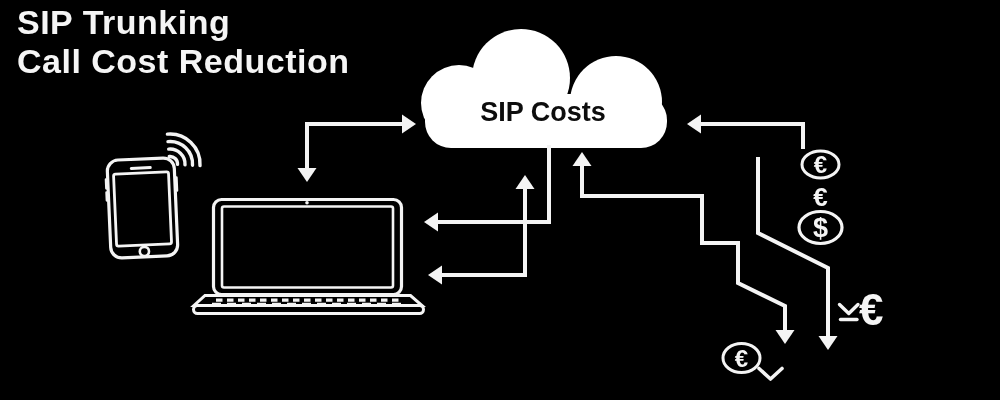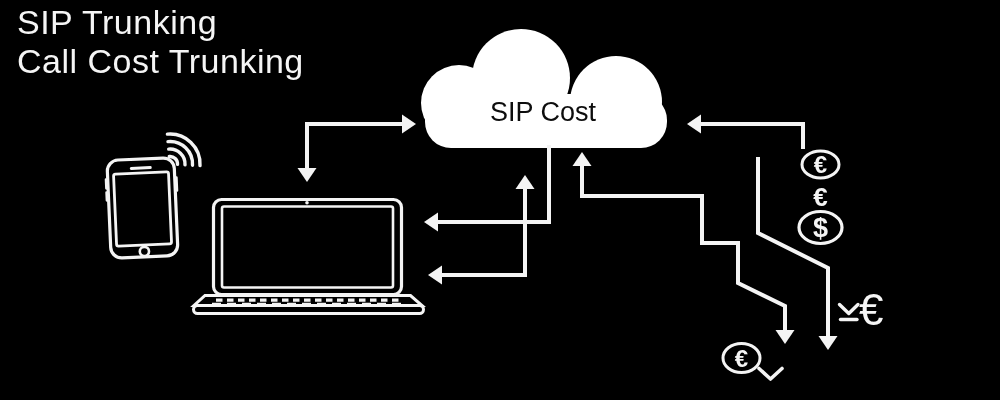--- a/index.html
+++ b/index.html
@@ -1,21 +1,21 @@
 <!DOCTYPE html>
 <html><head>
 <meta charset="utf-8">
 <style>
   html,body{margin:0;padding:0;background:#000;}
   .stage{
     position:relative;width:1000px;height:400px;background:#000000;
     overflow:hidden;font-family:"Liberation Sans",sans-serif;
   }
   .stage svg{position:absolute;left:0;top:0;}
-  .txt{position:absolute;color:#f5f5f5;font-weight:400;white-space:nowrap;}
+  .txt{position:absolute;color:#f5f5f5;font-weight:700;white-space:nowrap;}
   .title-line1{left:17px;top:4px;font-size:34px;line-height:36px;letter-spacing:.5px;}
   .title-line2{left:17px;top:43px;font-size:34px;line-height:36px;letter-spacing:.5px;}
   .cloud-label{left:448px;top:99px;width:190px;text-align:center;
     font-size:27px;line-height:26px;color:#0d0d0d;}
   .call-costs{left:785px;top:364px;font-size:26px;line-height:26px;}
   .big-euro{left:859px;top:288px;font-size:44px;line-height:44px;}
   .stroke{stroke:#f4f4f4;fill:none;}
   .fillw{fill:#f4f4f4;stroke:none;}
   .sym{font-family:"Liberation Sans",sans-serif;font-weight:700;fill:#f4f4f4;text-anchor:middle;}
 </style>
@@ -109,16 +109,16 @@
     </g>
     <polyline class="stroke" stroke-width="3.6" stroke-linecap="round" stroke-linejoin="round" points="759,368.5 770.5,379 782,368.5"></polyline>
 
     <g class="stroke" stroke-width="3.4" stroke-linecap="round" stroke-linejoin="round">
       <polyline points="839.5,304.5 848.8,313.5 858,304.5"></polyline>
       <line x1="840.5" y1="319.5" x2="857" y2="319.5"></line>
     </g>
   </svg>
 
   <div class="txt title-line1">SIP Trunking</div>
-  <div class="txt title-line2">Call Cost Trunking</div>
-  <div class="txt cloud-label">SIP Cost</div>
+  <div class="txt title-line2">Call Cost Reduction</div>
+  <div class="txt cloud-label">SIP Costs</div>
   <div class="txt big-euro">€</div>
 </div>
 
 </body></html>

